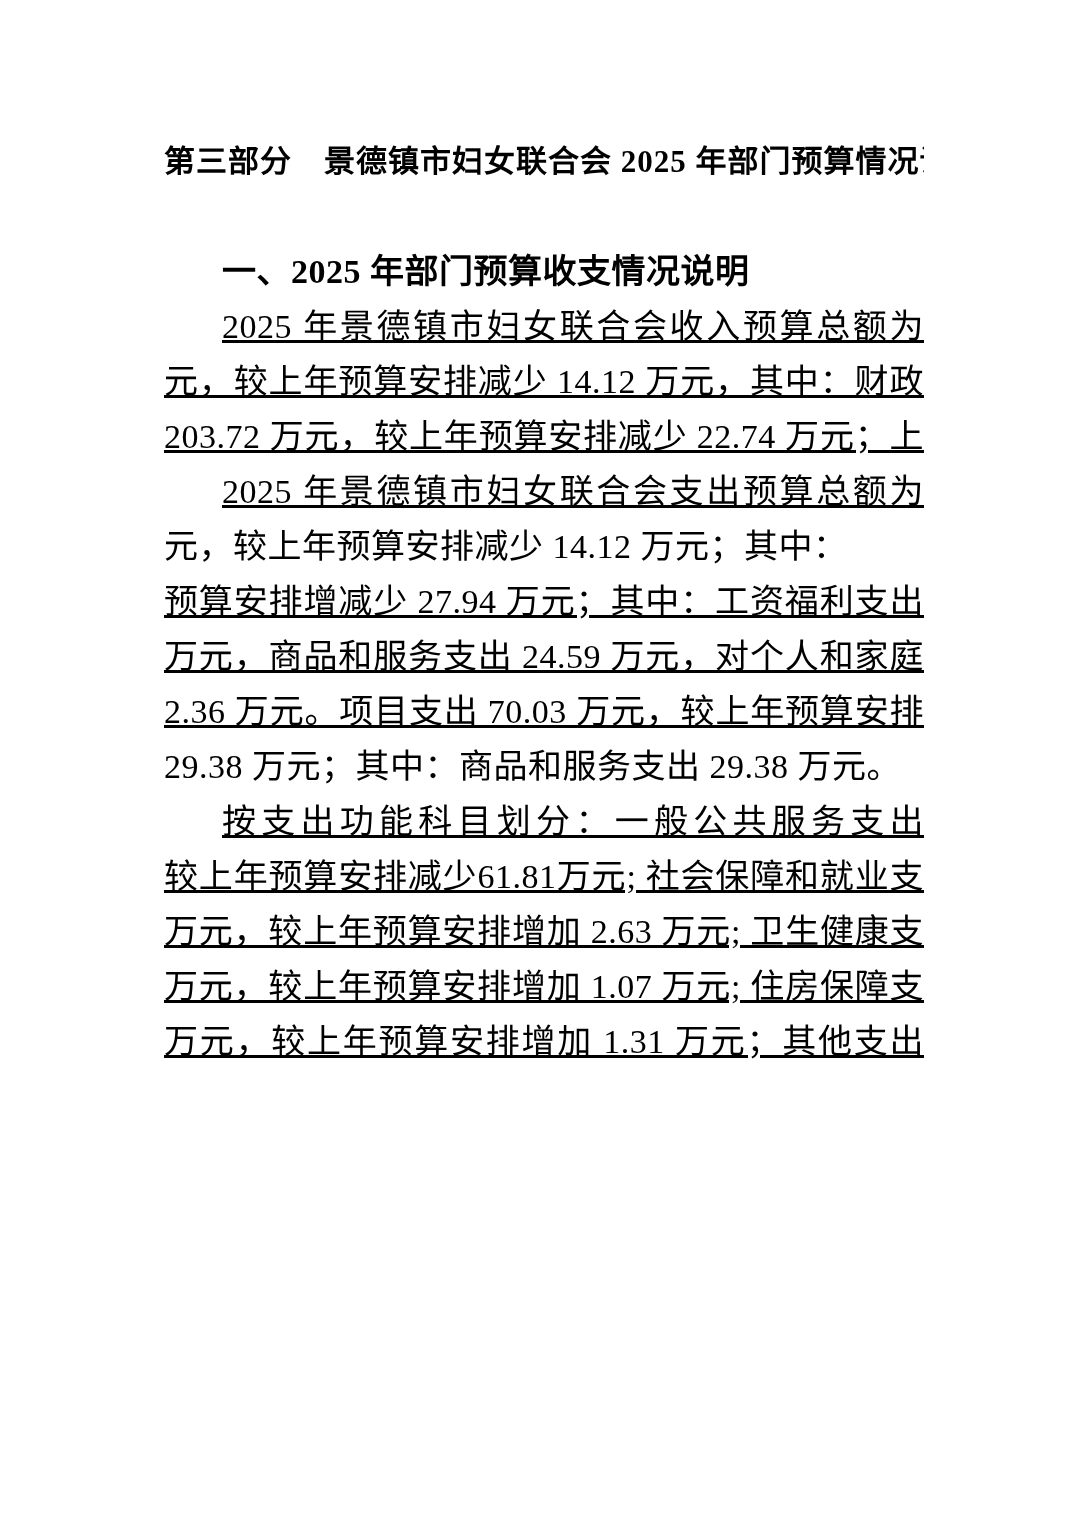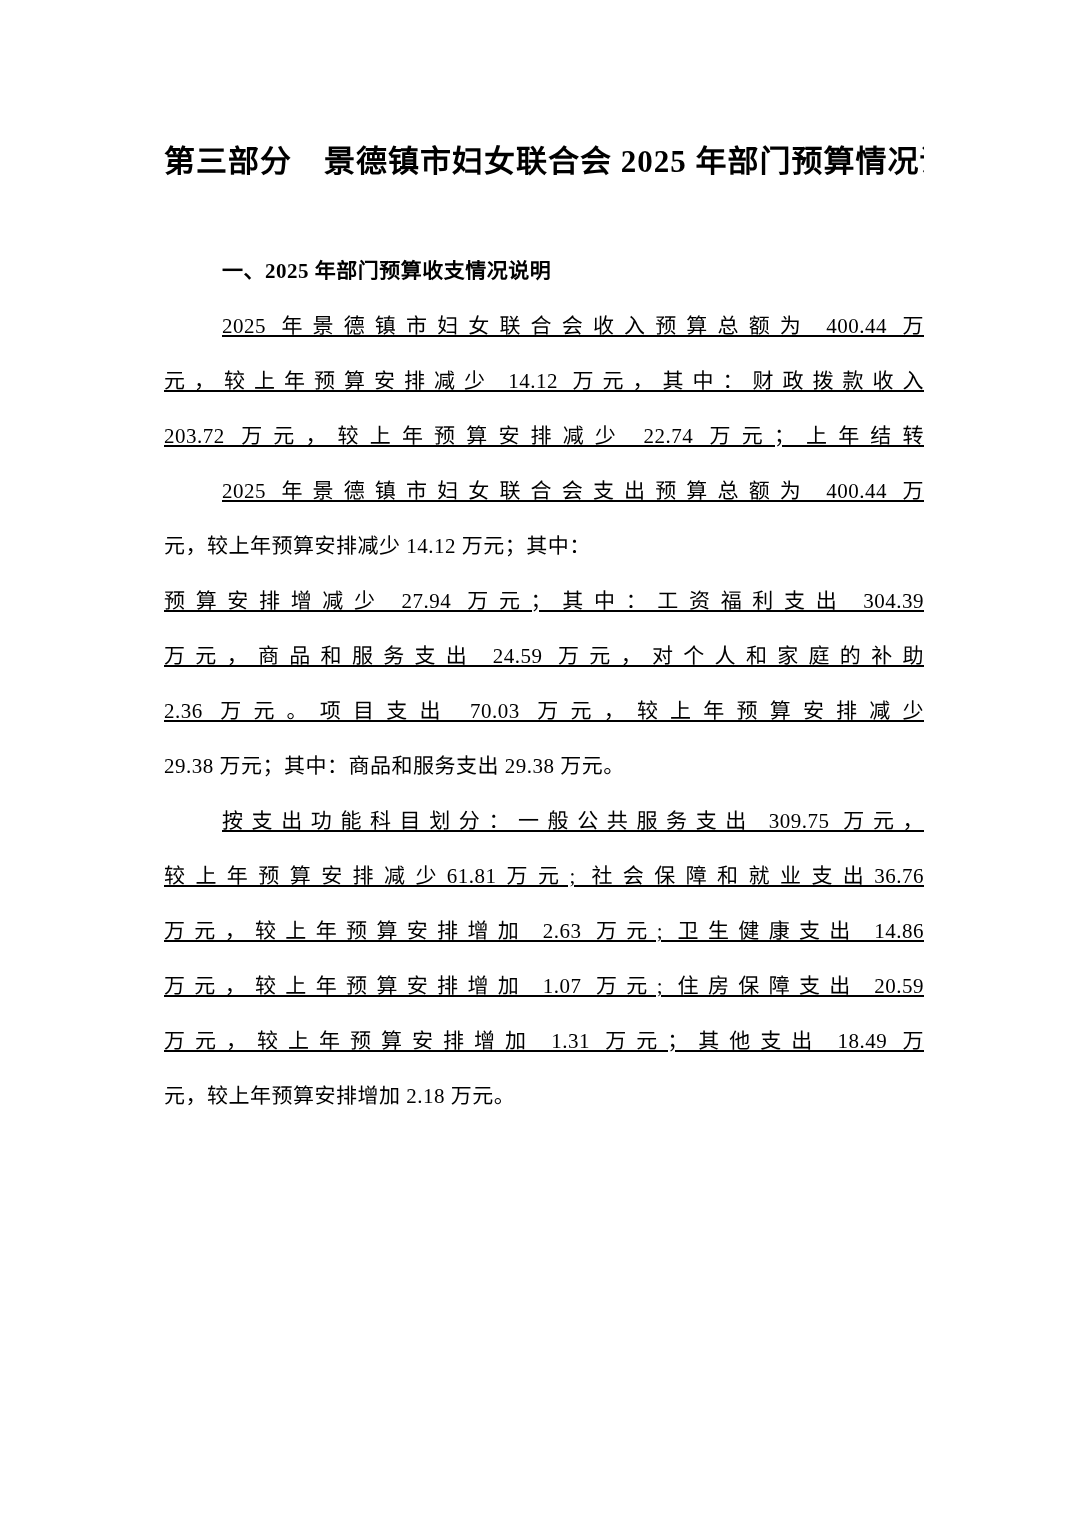--- a/index.html
+++ b/index.html
@@ -9,21 +9,21 @@
     height: 1520px;
     background: #ffffff;
     color: #000000;
     font-family: "Liberation Serif", "DejaVu Serif", serif;
     overflow: hidden;
   }
   .content {
     padding: 134px 150px 0 164px; 
   }
   .line {
-    font-size: 21px;
+    font-size: 34px;
     line-height: 55px;
     height: 55px;
     overflow: hidden;
     white-space: nowrap;
     letter-spacing: 0.5px;
   }
   .fill {
     
     white-space: normal;
     text-align: justify;
@@ -72,17 +72,16 @@
       <div class="line fill">2.36 万元。项目支出 70.03 万元，较上年预算安排减少</div>
       <div class="line">29.38 万元；其中：商品和服务支出 29.38 万元。</div>
     </div>
 
     <div>
       <div class="line fill indent">按支出功能科目划分：一般公共服务支出 309.75 万元，</div>
       <div class="line fill">较上年预算安排减少61.81万元; 社会保障和就业支出36.76</div>
       <div class="line fill">万元，较上年预算安排增加 2.63 万元; 卫生健康支出 14.86</div>
       <div class="line fill">万元，较上年预算安排增加 1.07 万元; 住房保障支出 20.59</div>
       <div class="line fill">万元，较上年预算安排增加 1.31 万元；其他支出 18.49 万</div>
-      <div class="line">元，较上年预算安排增加 2.18 万元。</div>
     </div>
 
   </div>
 </div>
 
 </body></html>

